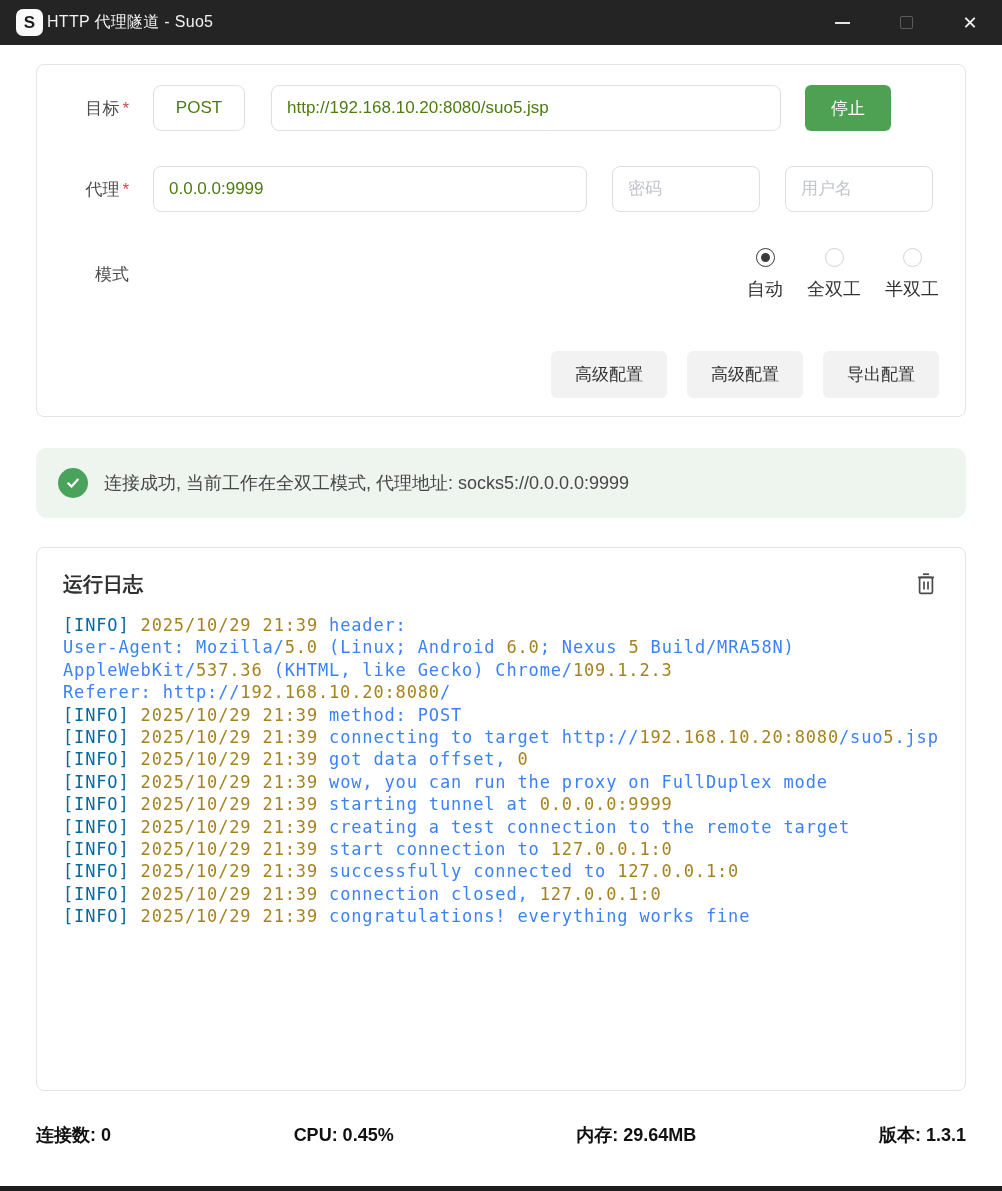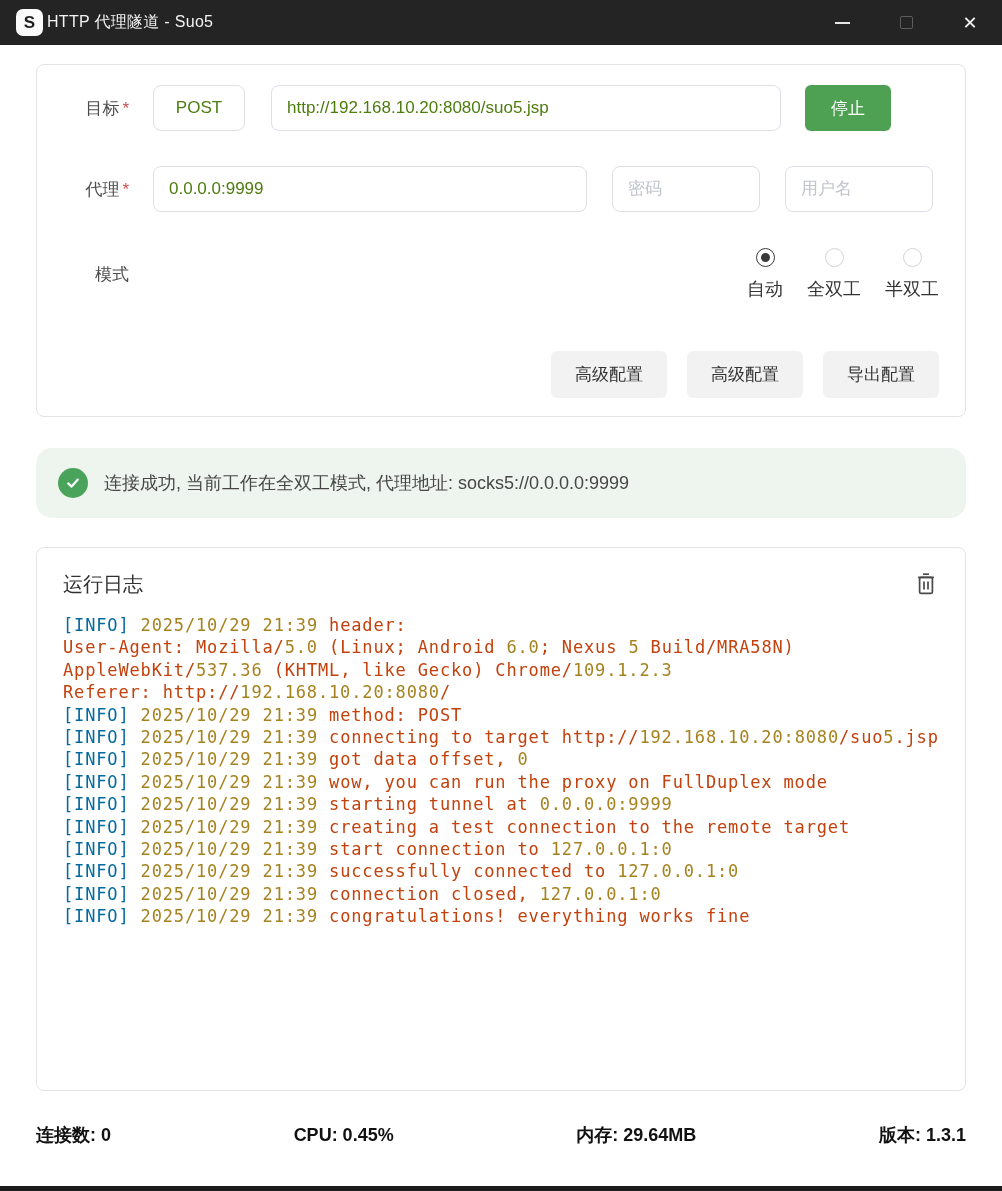--- a/index.html
+++ b/index.html
@@ -44,36 +44,36 @@
     display:flex; align-items:center; justify-content:center; flex:none; }
   .radio-dot.checked { border-color:#3a3a3a; }
   .radio-dot.checked::after { content:''; width:9px; height:9px; border-radius:50%; background:#3a3a3a; }
   .radio-label { font-size:18px; color:#333; }
 
   .btn-row { display:flex; justify-content:flex-end; gap:20px; }
   .cfg-btn { background:#f2f2f2; border:none; border-radius:6px; height:47px; padding:0 24px; font-size:17px;
     color:#333; cursor:pointer; font-family:"Liberation Sans", sans-serif; }
 
   
-  .alert { margin:31px 36px 0; background:#eef4ee; border-radius:16px; height:70px; display:flex;
+  .alert { margin:31px 36px 0; background:#eef4ee; border-radius:11px; height:70px; display:flex;
     align-items:center; padding:0 22px; }
   .check-circle { width:30px; height:30px; border-radius:50%; background:#4aa35a; display:flex;
     align-items:center; justify-content:center; flex:none; }
   .alert-text { margin-left:16px; font-size:18px; color:#474747; }
 
   
   .log-card { margin-top:29px; height:544px; padding:22px 26px; display:flex; flex-direction:column; }
   .log-header { display:flex; align-items:center; justify-content:space-between; }
-  .log-title { font-size:20px; color:#303133; font-weight:400; }
+  .log-title { font-size:20px; color:#303133; font-weight:700; }
   .trash-btn { background:none; border:none; cursor:pointer; padding:2px; display:flex; }
   .log-body { margin-top:16px; font-family:"DejaVu Sans Mono", monospace; font-size:17px; line-height:22.4px;
     letter-spacing:.85px; white-space:pre; overflow:hidden; flex:1; }
   .seg-info { color:#0369a1; }
   .seg-num  { color:#a6821f; }
-  .seg-txt  { color:#c2410c; }
+  .seg-txt  { color:#3b82f6; }
 
   
   .statusbar { margin-top:32px; padding:0 36px; display:flex; justify-content:space-between; align-items:center; }
   .stat-item { font-size:18px; color:#111; font-weight:600; }
   .bottom-edge { position:absolute; left:0; bottom:0; width:100%; height:5px; background:#1c1c1c; }
 </style>
 </head>
 <body>
 
 <div class="window">

